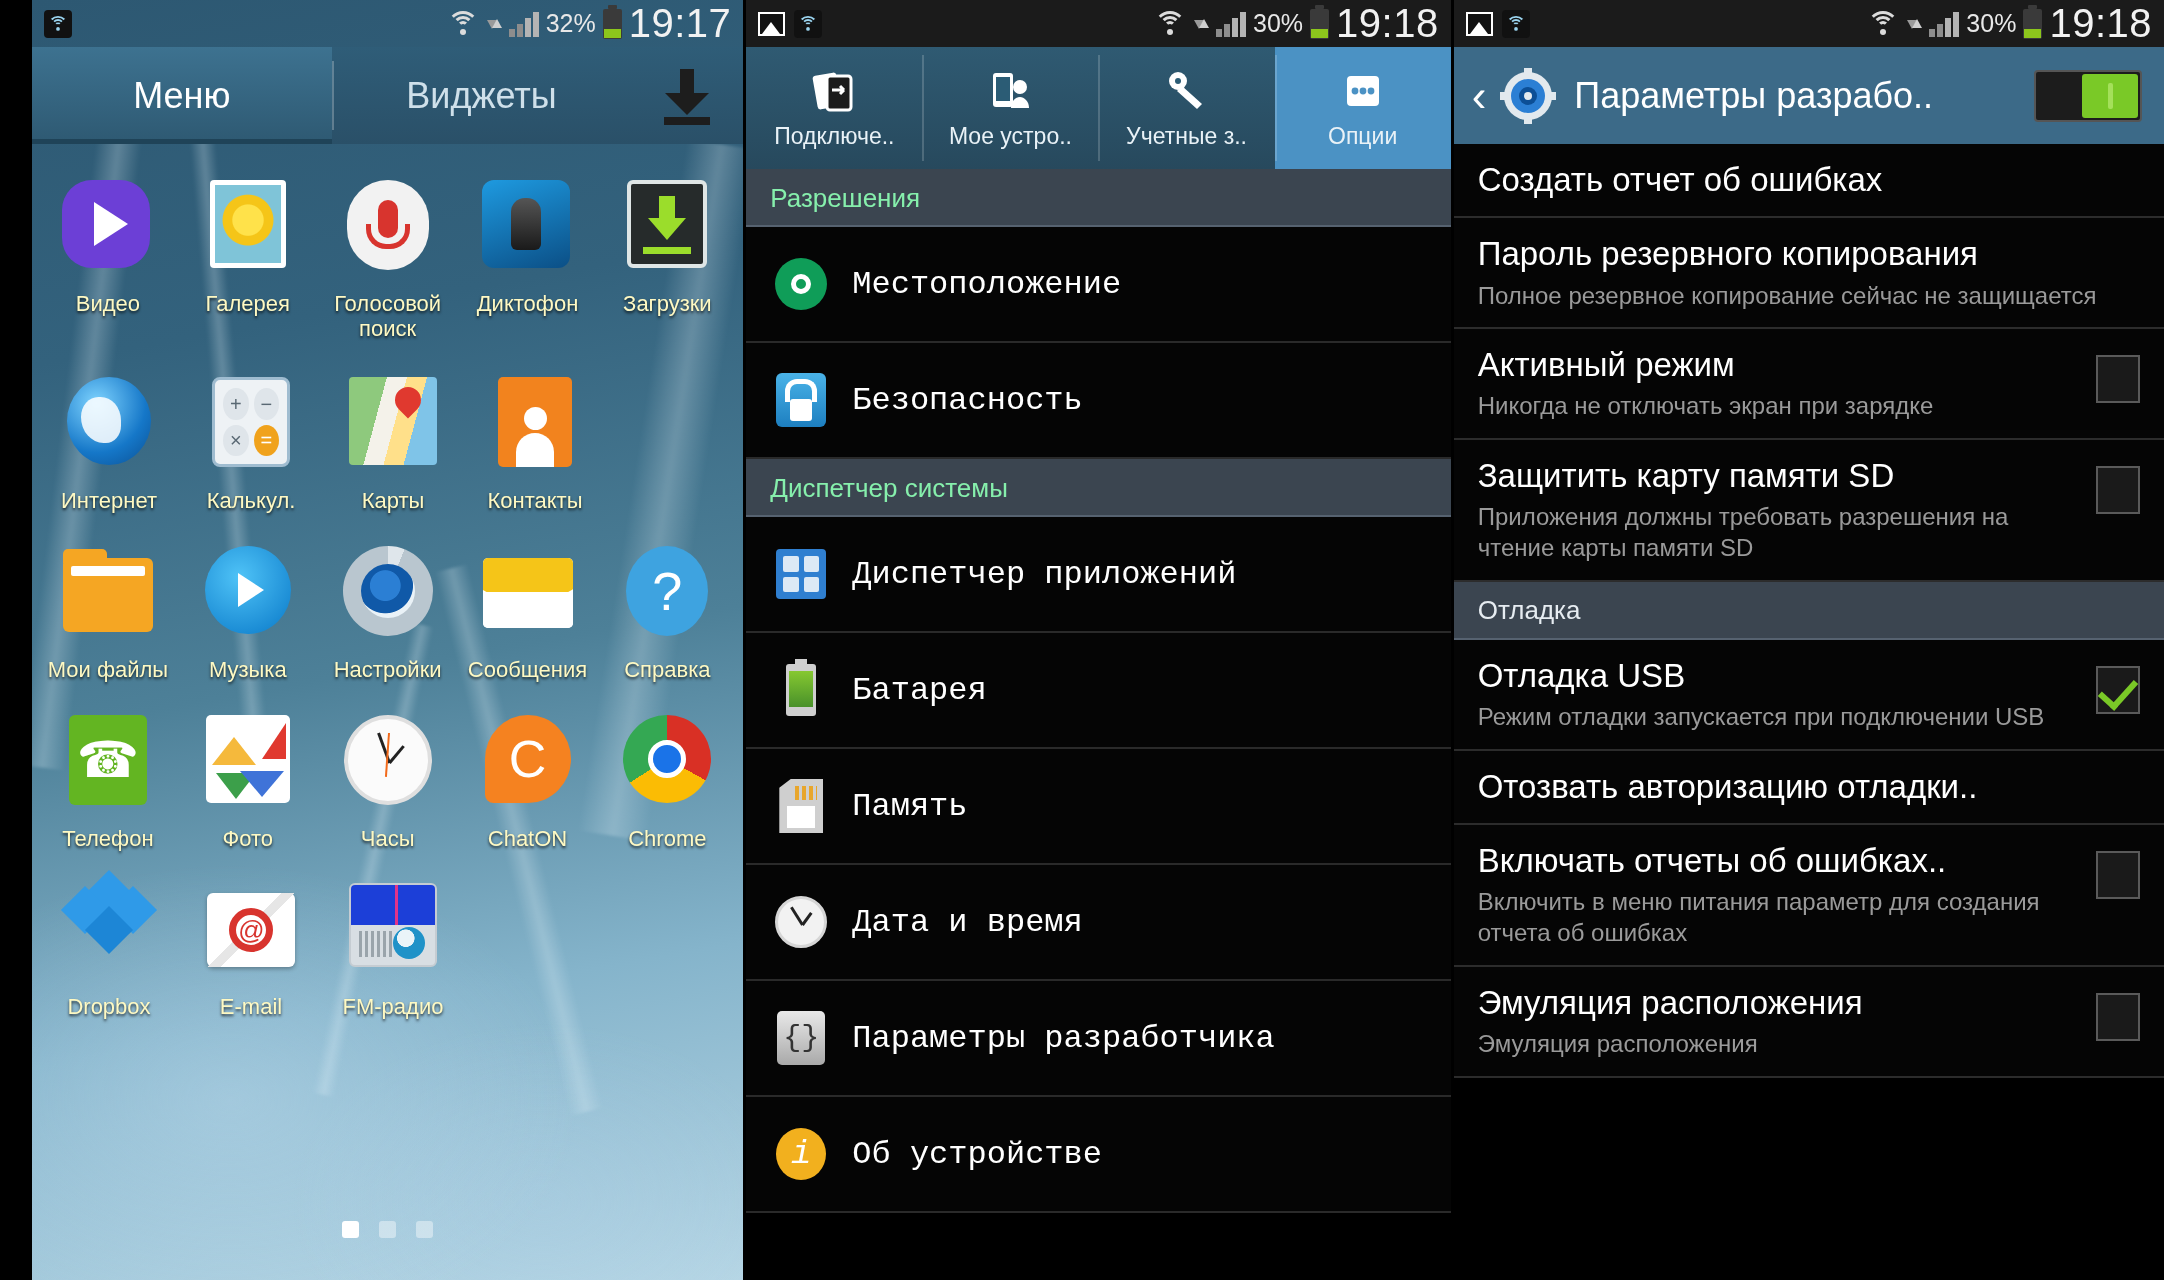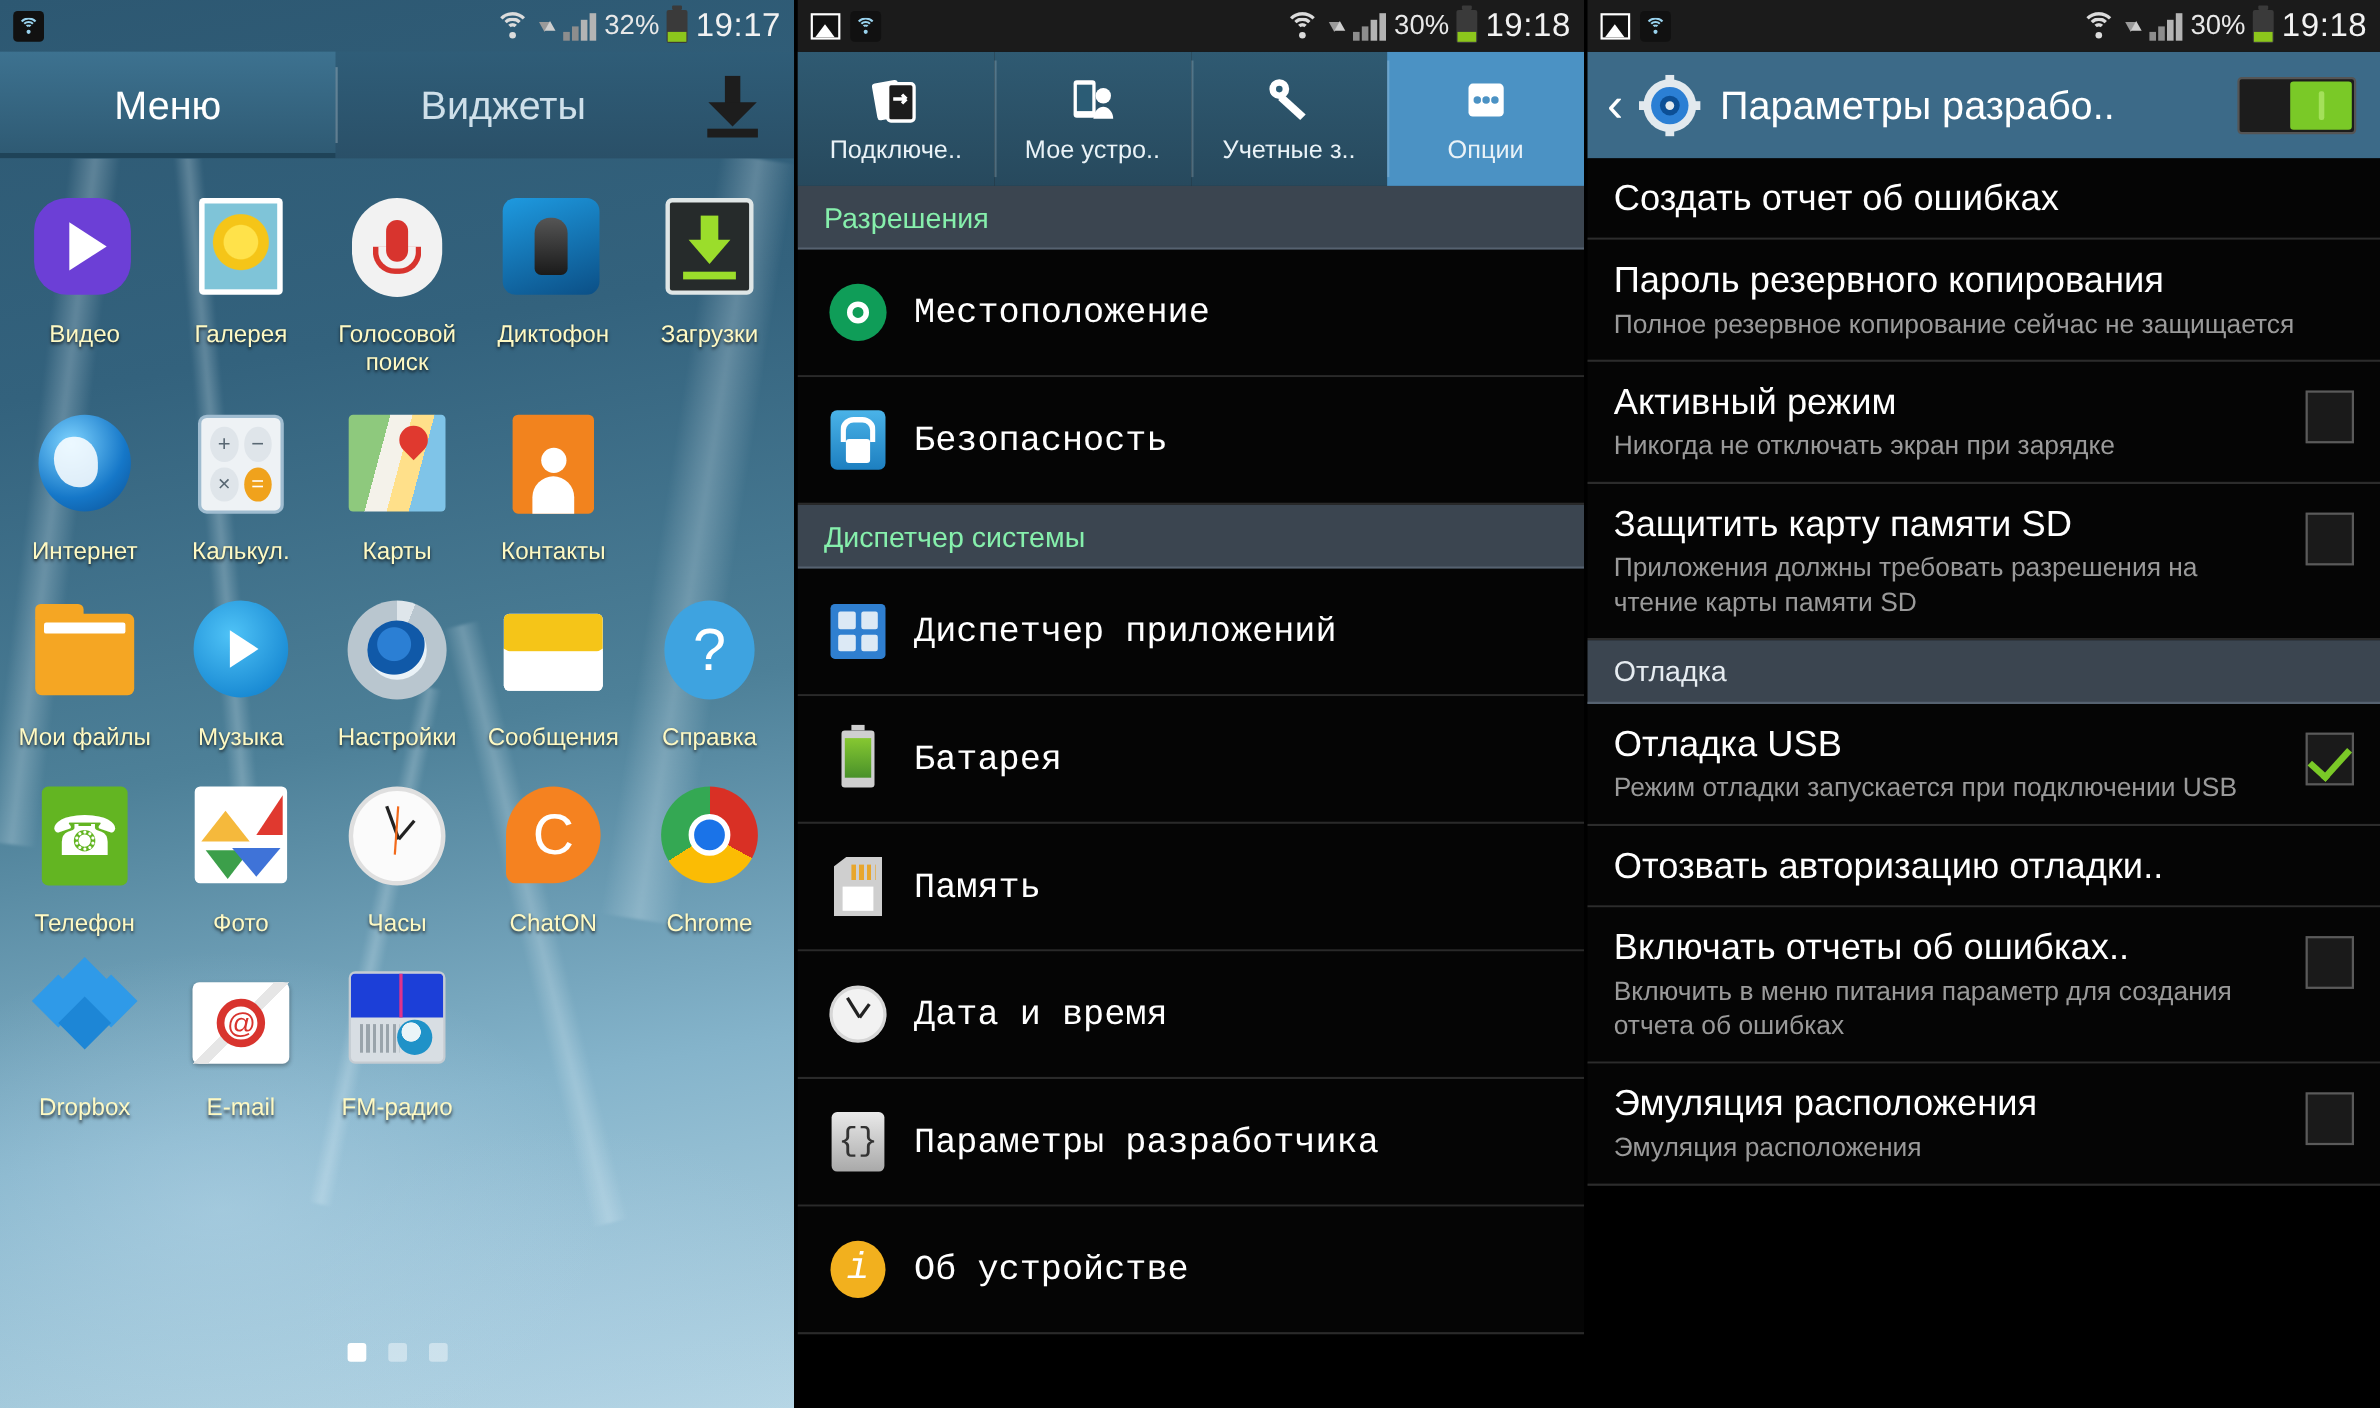--- a/index.html
+++ b/index.html
@@ -1,32 +1,32 @@
 <!DOCTYPE html>
 <html><head>
 <meta charset="utf-8">
 <style>
   * { margin:0; padding:0; box-sizing:border-box; }
   html,body { width:2164px; height:1280px; background:#000; overflow:hidden;
               font-family:"Liberation Sans", sans-serif; }
-  #root { width:2164px; height:1280px; display:flex; }
+  #root { width:2164px; height:1280px; display:flex;padding-left:32px; }
 
   
   .panel { height:1280px; position:relative; overflow:hidden; }
   .p1 { width:722px; }
   .p2 { width:718px; background:#000; border-left:3px solid #000; }
   .p3 { width:724px; background:#000; border-left:3px solid #000; }
 
   
   .statusbar { height:47px; display:flex; align-items:center; padding:0 12px;
                position:relative; z-index:5; }
   .sb-dark { background:#1b1b1b;align-items:center; }
   .sb-left { display:flex; align-items:center; gap:9px; }
   .sb-right { margin-left:auto; display:flex; align-items:center; gap:7px; }
-  .sb-time { color:#f2f2f2; font-size:30px; letter-spacing:0.5px; }
+  .sb-time { color:#f2f2f2; font-size:40px; letter-spacing:0.5px; }
   .sb-pct  { color:#e8e8e8; font-size:25px; }
 
   .ic-photo { width:27px; height:24px; border:2.5px solid #fff; position:relative;
               background:#111; overflow:hidden; }
   .ic-photo::after { content:""; position:absolute; bottom:0; left:2px; width:0; height:0;
                      border-left:9px solid transparent; border-right:9px solid transparent;
                      border-bottom:12px solid #fff; }
   .ic-wifibox { width:28px; height:28px; background:#111; border-radius:4px;
                 position:relative; display:flex; align-items:center; justify-content:center; }
 

